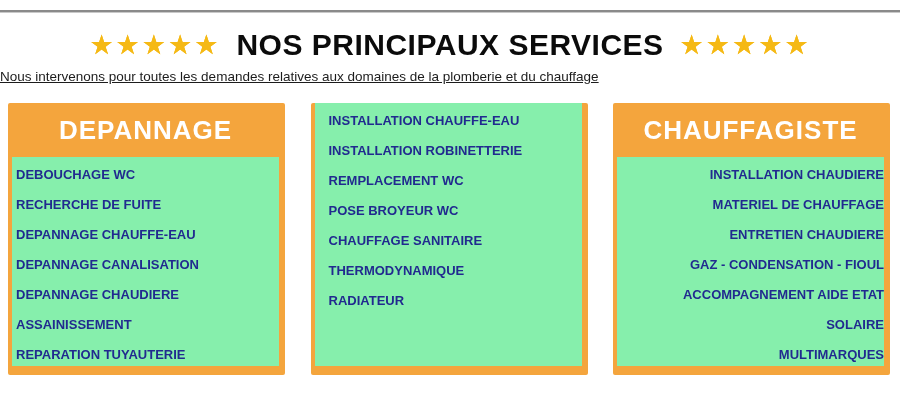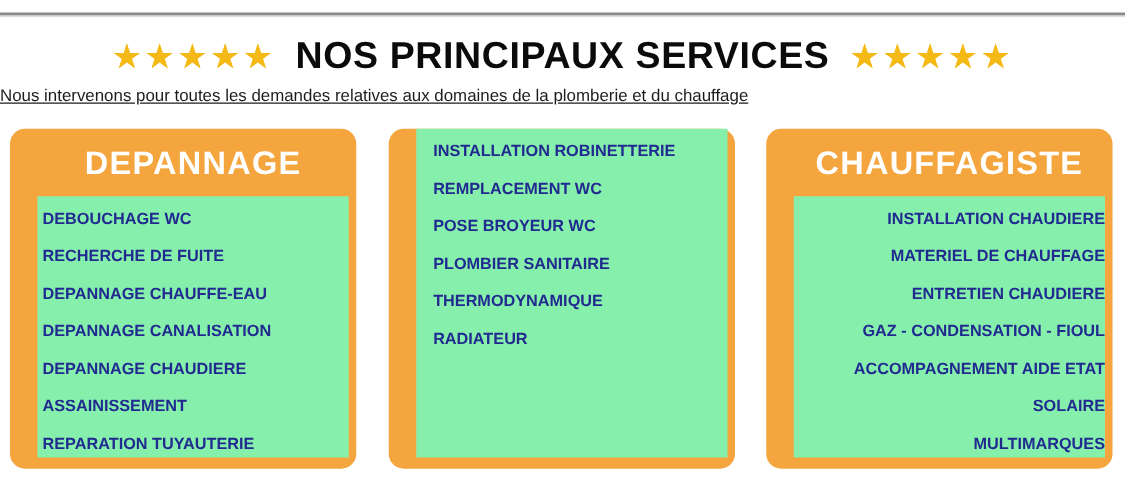--- a/index.html
+++ b/index.html
@@ -11,22 +11,22 @@
   html,body{width:900px;height:403px;background:#ffffff;overflow:hidden;
     font-family:"Liberation Sans", sans-serif;}
   .top-rule{height:3px;background:#8a8a8a;margin-top:10px;border-bottom:1px solid #c9c9c9;}
   .title-row{display:flex;justify-content:center;align-items:center;gap:16px;margin-top:15px;}
   .stars{color:var(--gold);font-size:27px;letter-spacing:2px;white-space:nowrap;line-height:1;
     text-shadow:0 0 0 var(--gold);}
   .page-title{font-size:30px;font-weight:900;letter-spacing:0.5px;color:#0b0b0b;white-space:nowrap;text-align:right;}
   .subtitle{text-align:left;font-size:13.5px;color:#1c1c1c;text-decoration:underline;
     margin-top:7px;}
   .columns{display:flex;justify-content:space-between;padding:0 10px 0 8px;margin-top:19px;}
-  .service-box{width:277px;height:272px;background:var(--orange);border-radius:12px;
-    padding:0 6px 9px 22px;display:flex;flex-direction:column;}
+  .service-box{width:277px;height:272px;background:var(--orange);border-radius:2px;
+    padding:0 6px 9px 4px;display:flex;flex-direction:column;}
   .box-header{height:54px;display:flex;align-items:center;justify-content:center;
     color:#ffffff;font-size:26px;font-weight:800;letter-spacing:1px;}
   .box-list{background:#86efac;flex:1;padding-top:3px;overflow:hidden;}
   .service-item{height:30px;line-height:30px;font-size:13px;font-weight:700;
     color:var(--navy);white-space:nowrap;cursor:pointer;}
   .col-1 .service-item{padding-left:4px;}
   .col-2 .service-item{padding-left:14px;}
   .col-3 .service-item{padding-left:12px;text-align:right;}
 </style>
 </head>
@@ -52,24 +52,25 @@
       <div class="service-item">DEPANNAGE CHAUFFE-EAU</div>
       <div class="service-item">DEPANNAGE CANALISATION</div>
       <div class="service-item">DEPANNAGE CHAUDIERE</div>
       <div class="service-item">ASSAINISSEMENT</div>
       <div class="service-item">REPARATION TUYAUTERIE</div>
     </div>
   </div>
 
   <div class="service-box col-2">
     <div class="box-list">
+      <div class="service-item">INSTALLATION CHAUFFE-EAU</div>
       <div class="service-item">INSTALLATION ROBINETTERIE</div>
       <div class="service-item">REMPLACEMENT WC</div>
       <div class="service-item">POSE BROYEUR WC</div>
-      <div class="service-item">PLOMBIER SANITAIRE</div>
+      <div class="service-item">CHAUFFAGE SANITAIRE</div>
       <div class="service-item">THERMODYNAMIQUE</div>
       <div class="service-item">RADIATEUR</div>
     </div>
   </div>
 
   <div class="service-box col-3">
     <div class="box-header">CHAUFFAGISTE</div>
     <div class="box-list">
       <div class="service-item">INSTALLATION CHAUDIERE</div>
       <div class="service-item">MATERIEL DE CHAUFFAGE</div>

